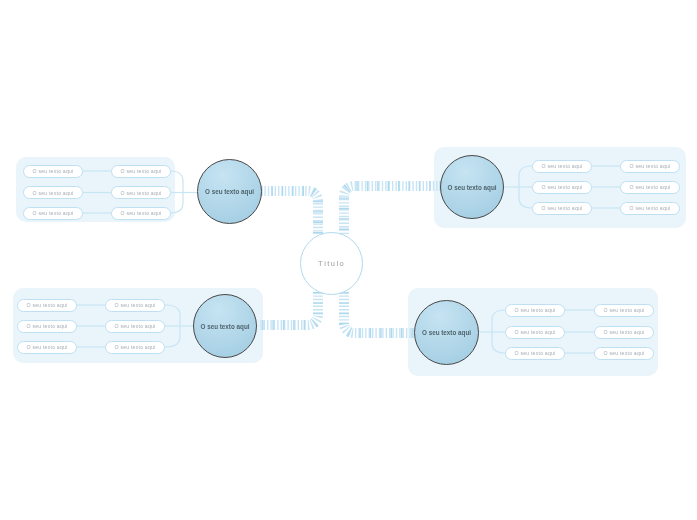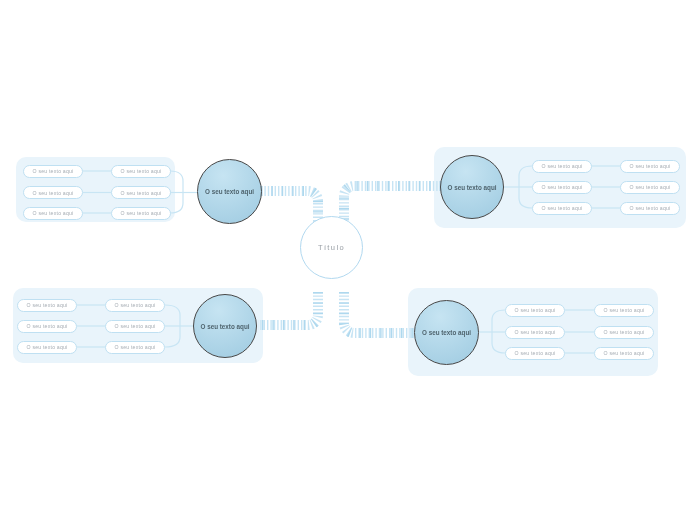--- a/index.html
+++ b/index.html
@@ -140,17 +140,17 @@
   <div class="topic" style="left:440px; top:155px; width:64px; height:64px;">
     <span>O seu texto aqui</span>
   </div>
   <div class="topic" style="left:193px; top:294px; width:64px; height:64px;">
     <span>O seu texto aqui</span>
   </div>
   <div class="topic" style="left:414px; top:300px; width:65px; height:65px;">
     <span>O seu texto aqui</span>
   </div>
 
-  <div class="center-topic" style="left:300px; top:216px; width:63px; height:63px;">
+  <div class="center-topic" style="left:300px; top:232px; width:63px; height:63px;">
     <span>Título</span>
   </div>
 
 </div>
 
 </body></html>

